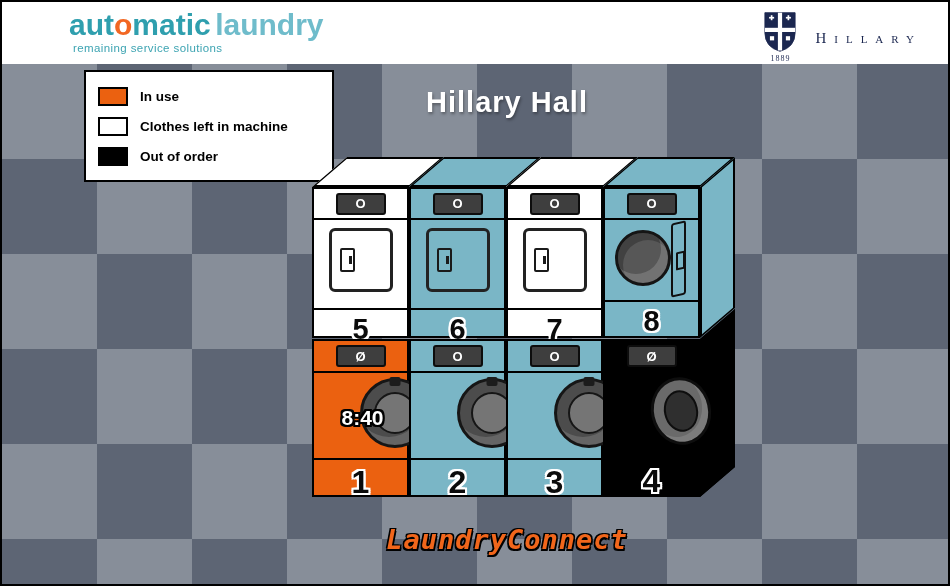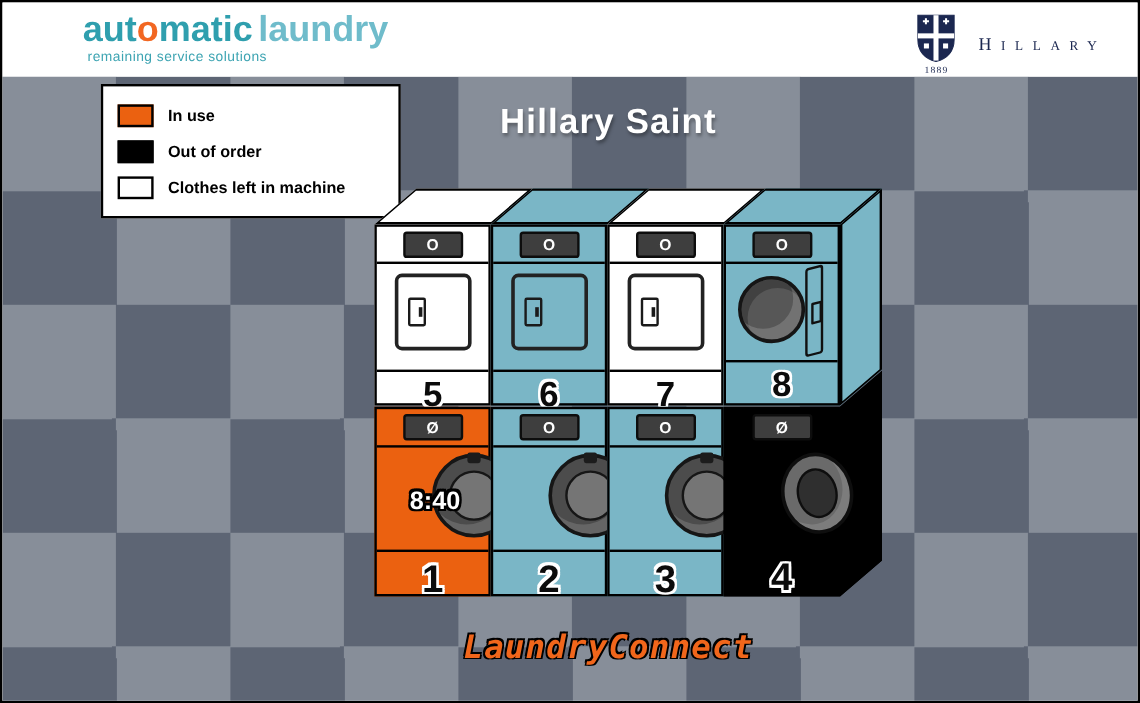--- a/index.html
+++ b/index.html
@@ -135,34 +135,34 @@
         <div class="shield-year">1889</div>
       </div>
       <div class="college-text">
         <div class="college-sub">Hillary</div>
       </div>
     </div>
   </div>
 
   <div class="board">
 
-    <div class="page-title">Hillary Saint</div>
+    <div class="page-title">Hillary Hall</div>
 
     <div class="legend">
       <div class="legend-row">
         <div class="swatch" style="background-color: rgb(235, 97, 16);"></div>
         <div class="legend-label">In use</div>
       </div>
       <div class="legend-row">
+        <div class="swatch" style="background-color: rgb(255, 255, 255);"></div>
+        <div class="legend-label">Clothes left in machine</div>
+      </div>
+      <div class="legend-row">
         <div class="swatch" style="background-color: rgb(0, 0, 0);"></div>
         <div class="legend-label">Out of order</div>
-      </div>
-      <div class="legend-row">
-        <div class="swatch" style="background-color: rgb(255, 255, 255);"></div>
-        <div class="legend-label">Clothes left in machine</div>
       </div>
     </div>
 
     <div class="dryer-row">
 
       <div class="m-side dryer-side" style="background-color: rgb(122, 182, 198);"></div>
 
       <div class="machine dryer" style="left:0">
         <div class="m-top" style="background-color: rgb(255, 255, 255);"></div>
         <div class="m-front" style="background-color: rgb(255, 255, 255);">

